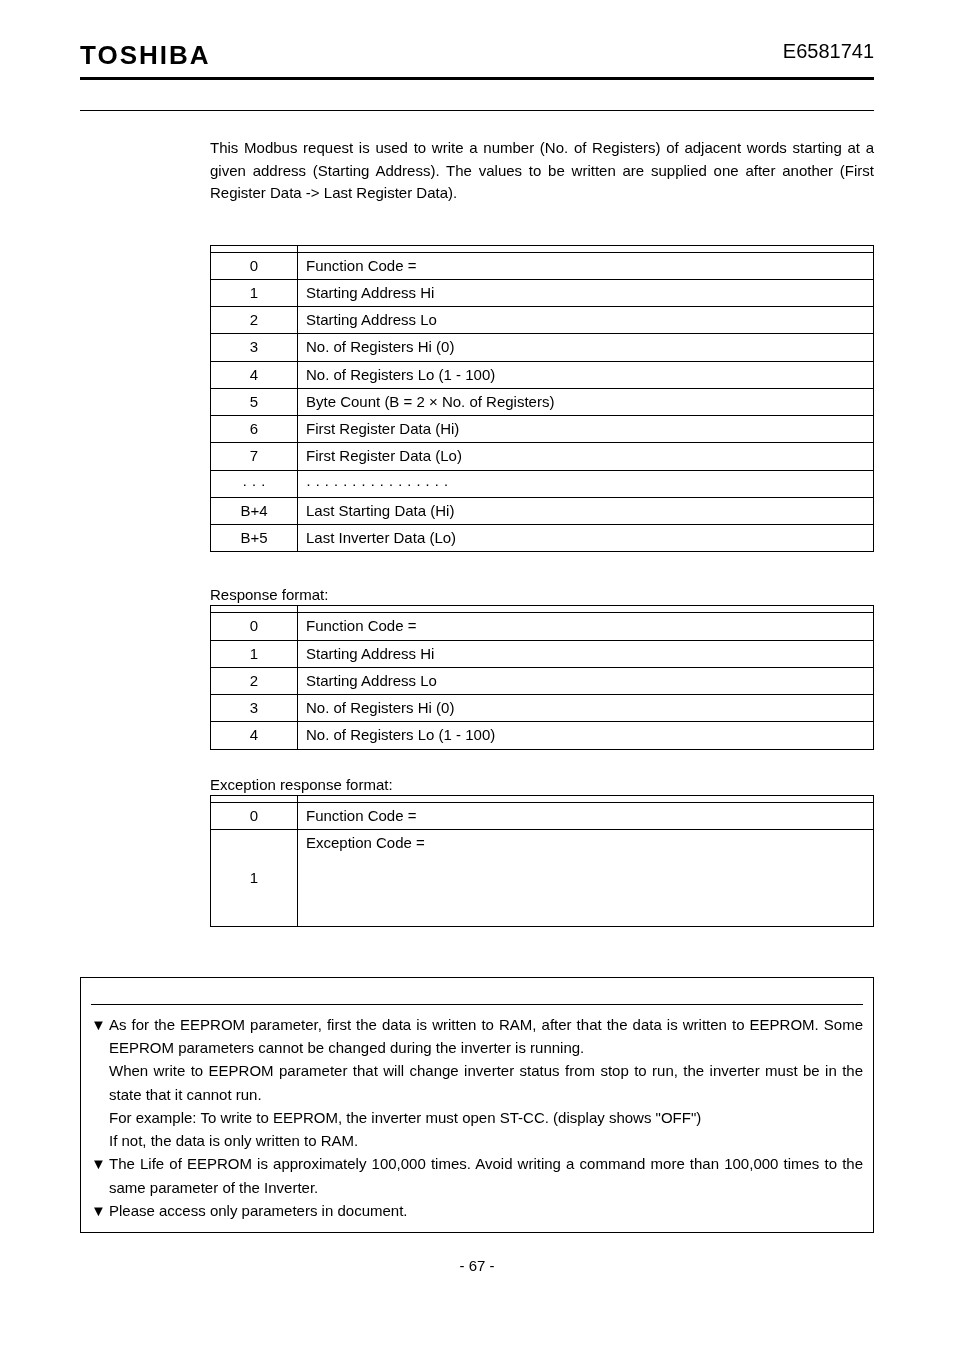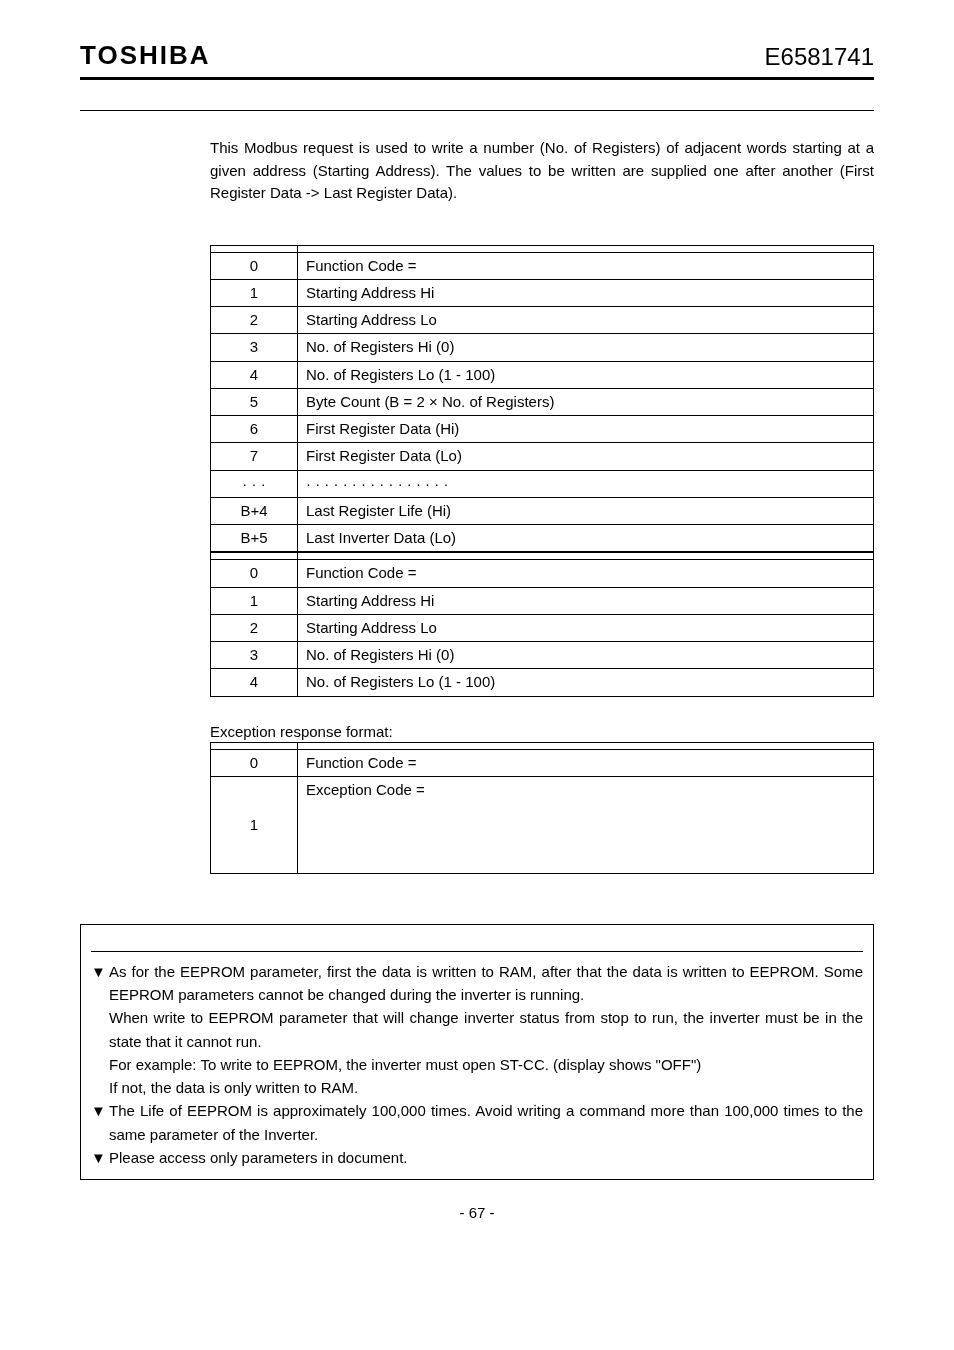--- a/index.html
+++ b/index.html
@@ -13,30 +13,29 @@
   .page {
     width: 954px;
     min-height: 1350px;
     box-sizing: border-box;
     padding: 40px 80px 30px 80px;
     position: relative;
   }
   .header {
     display: flex;
     justify-content: space-between;
-    align-items: flex-end;
     padding-bottom: 4px;
   }
   .brand {
     font-size: 26px;
     font-weight: 900;
     letter-spacing: 2px;
   }
   .docnum {
-    font-size: 24px;
+    font-size: 20px;
   }
   .hr-thick {
     border: none;
     border-top: 3px solid #000;
     margin: 2px 0 0 0;
   }
   .hr-thin {
     border: none;
     border-top: 1px solid #000;
     margin: 30px 0 10px 0;
@@ -159,29 +158,30 @@
       <tr>
             <td class="num">7</td>
             <td>First Register Data (Lo)</td>
           </tr>
       <tr>
             <td class="num">· · ·</td>
             <td>· · · · · · · · · · · · · · · ·</td>
           </tr>
       <tr>
             <td class="num">B+4</td>
-            <td>Last Register Life (Hi)</td>
+            <td>Last Starting Data (Hi)</td>
           </tr>
       <tr>
             <td class="num">B+5</td>
             <td>Last Inverter Data (Lo)</td>
           </tr>
     </tbody>
       </table>
 
+    <div class="caption" style="margin-top:34px">Response format:</div>
     <table class="fmt">
       <tbody>
           <tr>
             <td class="num"></td>
             <td></td>
           </tr>
       <tr>
             <td class="num">0</td>
             <td>Function Code =</td>
           </tr>

